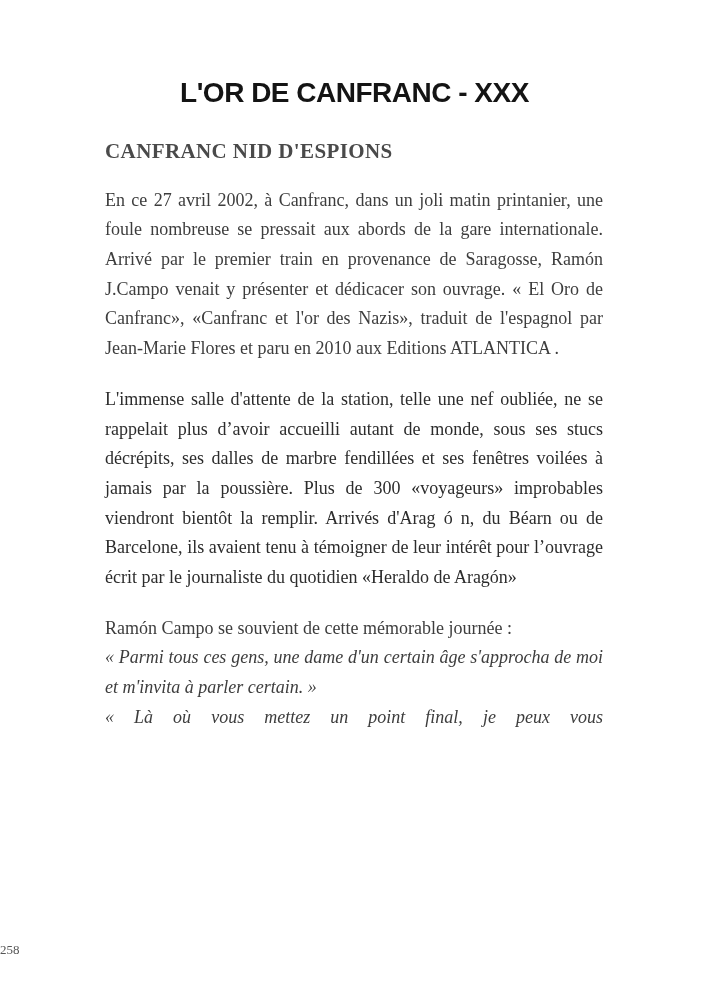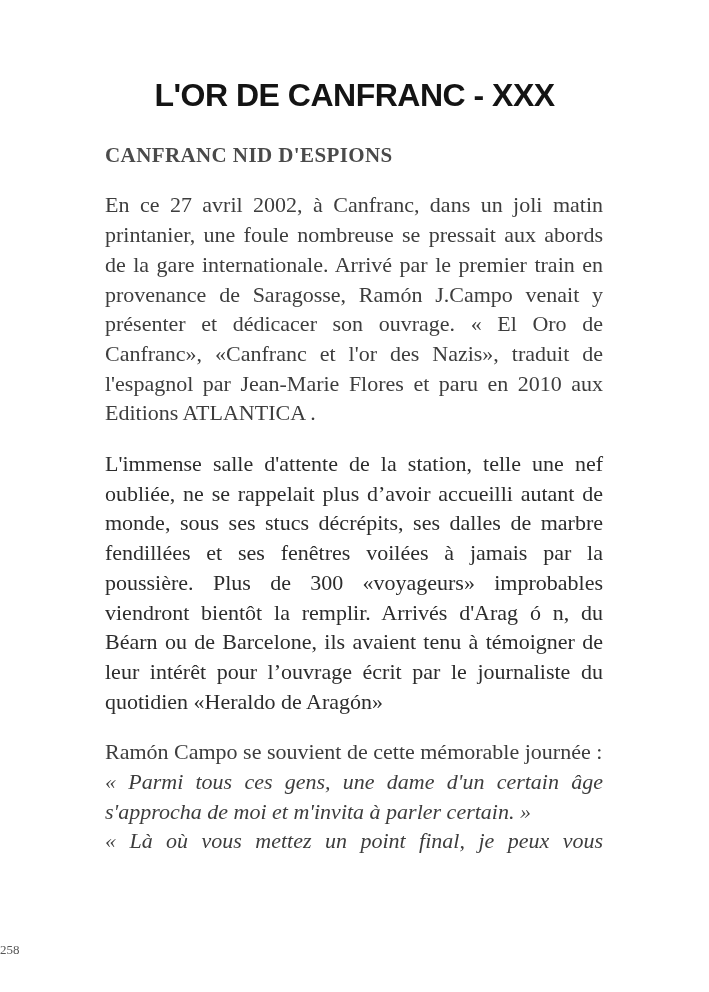--- a/index.html
+++ b/index.html
@@ -15,38 +15,38 @@
     font-family: "Liberation Serif", serif;
   }
   .page {
     position: absolute;
     inset: 0;
     background: #ffffff;
   }
   .title {
     font-family: "Liberation Sans", sans-serif;
     font-weight: 700;
-    font-size: 32px;
+    font-size: 28px;
     line-height: 1.2;
     text-align: center;
     color: #141414;
     margin: 76px 40px 0 40px;
     letter-spacing: -0.5px;
   }
   .subtitle {
     margin: 30px 106px 0 105px;
     font-size: 21px;
     line-height: 22px;
     color: #4a4a4a;
     letter-spacing: 0.4px;
     font-weight: bold;
   }
   .para {
     margin: 21px 106px 0 105px;
-    font-size: 22px;
+    font-size: 18px;
     line-height: 29.7px;
     text-align: justify;
     color: #3d3d3d;
   }
   .para.first {
     margin-top: 24px;
   }
   .para.bold {
     font-weight: 400;
     color: #2c2c2c;

